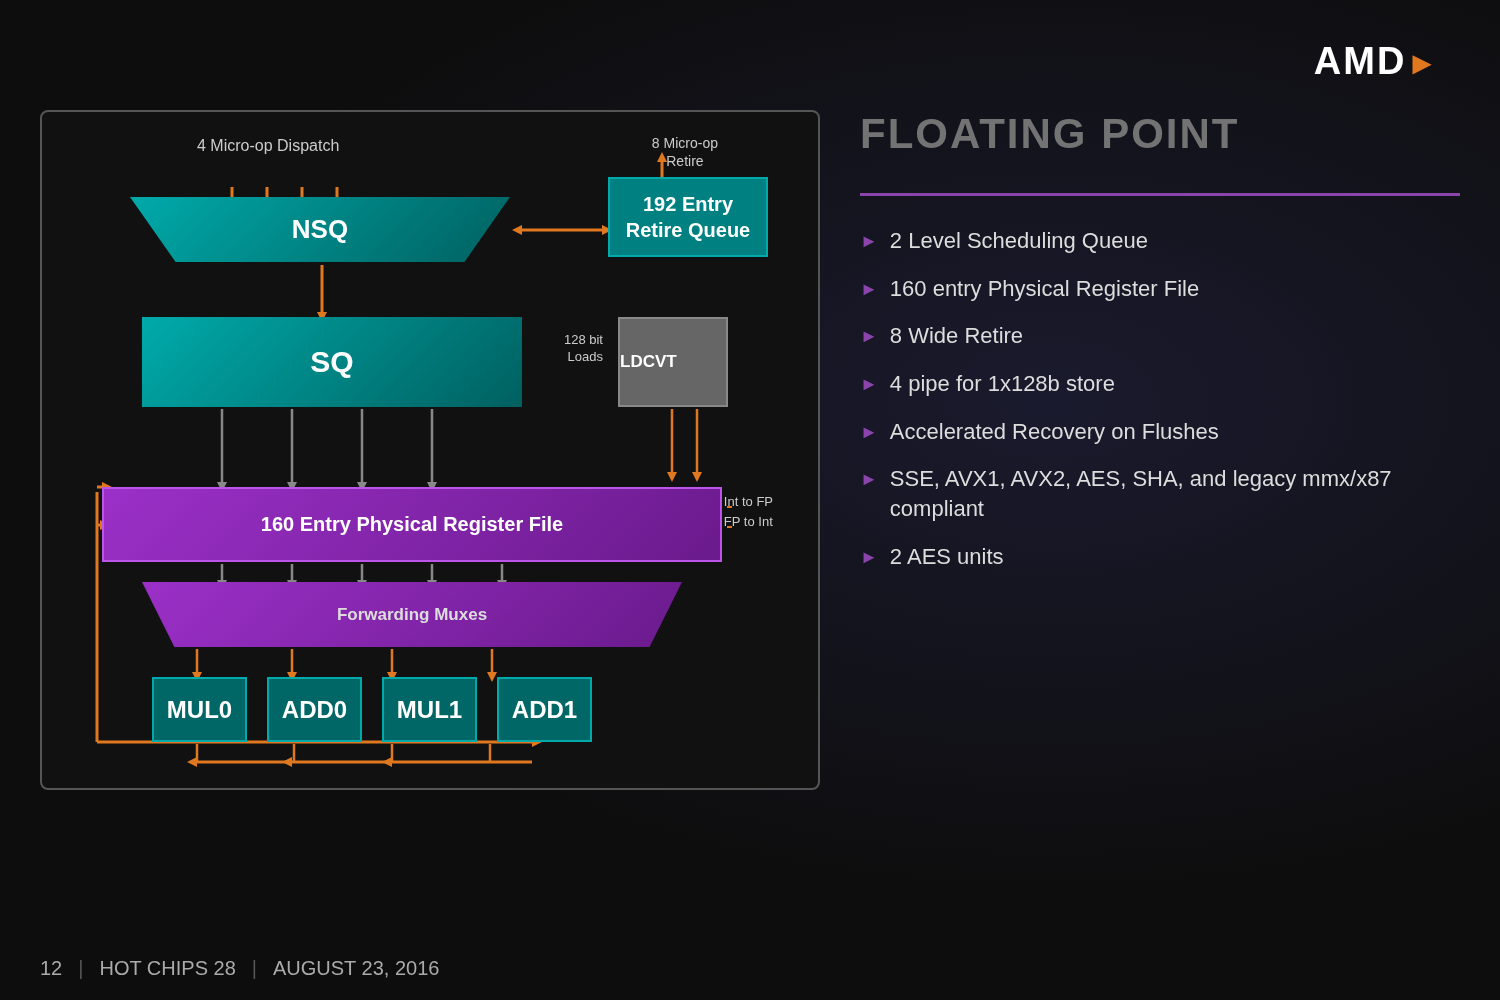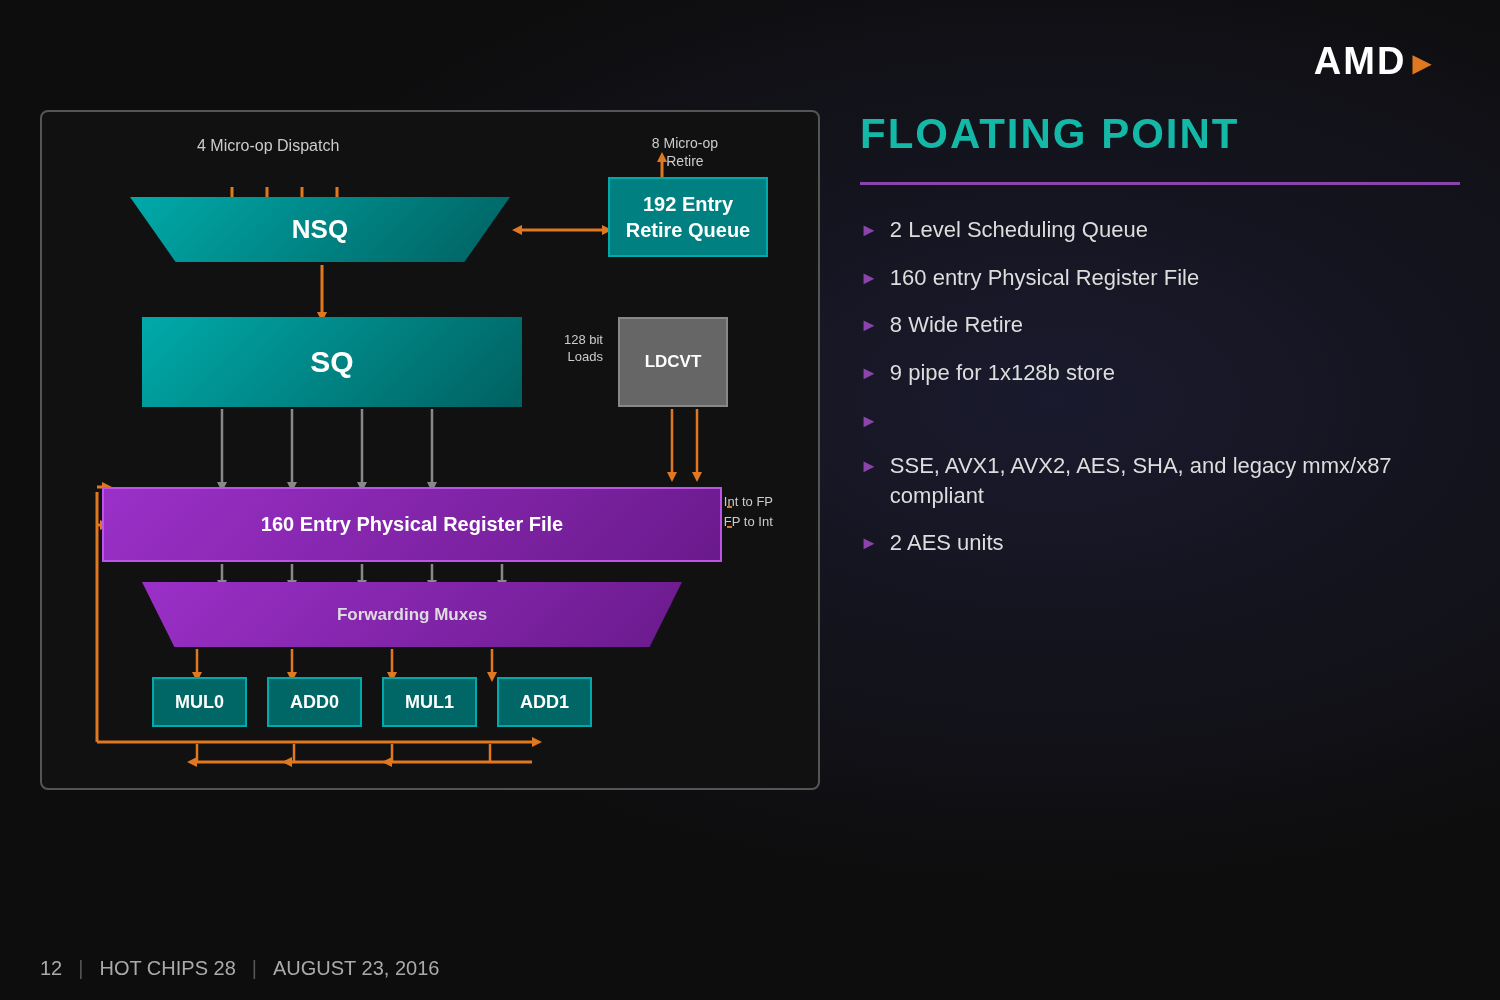--- a/index.html
+++ b/index.html
@@ -47,25 +47,25 @@
 
     
     .content-panel {
       position: absolute;
       top: 110px;
       left: 860px;
       width: 600px;
     }
 
     .section-title {
-      color: #14b8a6;
+      color: #737373;
       font-size: 42px;
       font-weight: 700;
       letter-spacing: 2px;
-      margin-bottom: 24px;
+      margin-bottom: 35px;
     }
 
     .divider {
       width: 100%;
       height: 3px;
       background: #8b44ac;
       margin-bottom: 30px;
     }
 
     .bullet-list {
@@ -176,21 +176,21 @@
     .ldcvt-block {
       position: absolute;
       top: 205px;
       right: 90px;
       width: 110px;
       height: 90px;
       background: #666;
       border: 2px solid #888;
       display: flex;
       align-items: center;
-      justify-content: center;
+      justify-content: flex-start;
     }
     .ldcvt-label {
       color: white;
       font-size: 17px;
       font-weight: 700;
     }
 
     
     .loads-label {
       position: absolute;
@@ -254,28 +254,28 @@
     
     .exec-units {
       position: absolute;
       top: 565px;
       left: 110px;
       display: flex;
       gap: 20px;
     }
     .exec-unit {
       width: 95px;
-      height: 50px;
+      height: 65px;
       background: #006666;
       border: 2px solid #00aaaa;
       display: flex;
       align-items: center;
       justify-content: center;
       color: white;
-      font-size: 18px;
+      font-size: 24px;
       font-weight: 700;
     }
 
     
     .diagram-svg {
       position: absolute;
       top: 0; left: 0;
       width: 780px;
       height: 680px;
       pointer-events: none;
@@ -436,24 +436,25 @@
     <li>
       <span class="bullet-arrow">►</span>
       <span>160 entry Physical Register File</span>
     </li>
     <li>
       <span class="bullet-arrow">►</span>
       <span>8 Wide Retire</span>
     </li>
     <li>
       <span class="bullet-arrow">►</span>
-      <span>9 pipe for 1x128b store</span>
-    </li>
-    <li>
-      <span class="bullet-arrow">►</span>
+      <span>4 pipe for 1x128b store</span>
+    </li>
+    <li>
+      <span class="bullet-arrow">►</span>
+      <span>Accelerated Recovery on Flushes</span>
     </li>
     <li>
       <span class="bullet-arrow">►</span>
       <span>SSE, AVX1, AVX2, AES, SHA, and legacy mmx/x87 compliant</span>
     </li>
     <li>
       <span class="bullet-arrow">►</span>
       <span>2 AES units</span>
     </li>
   </ul>

